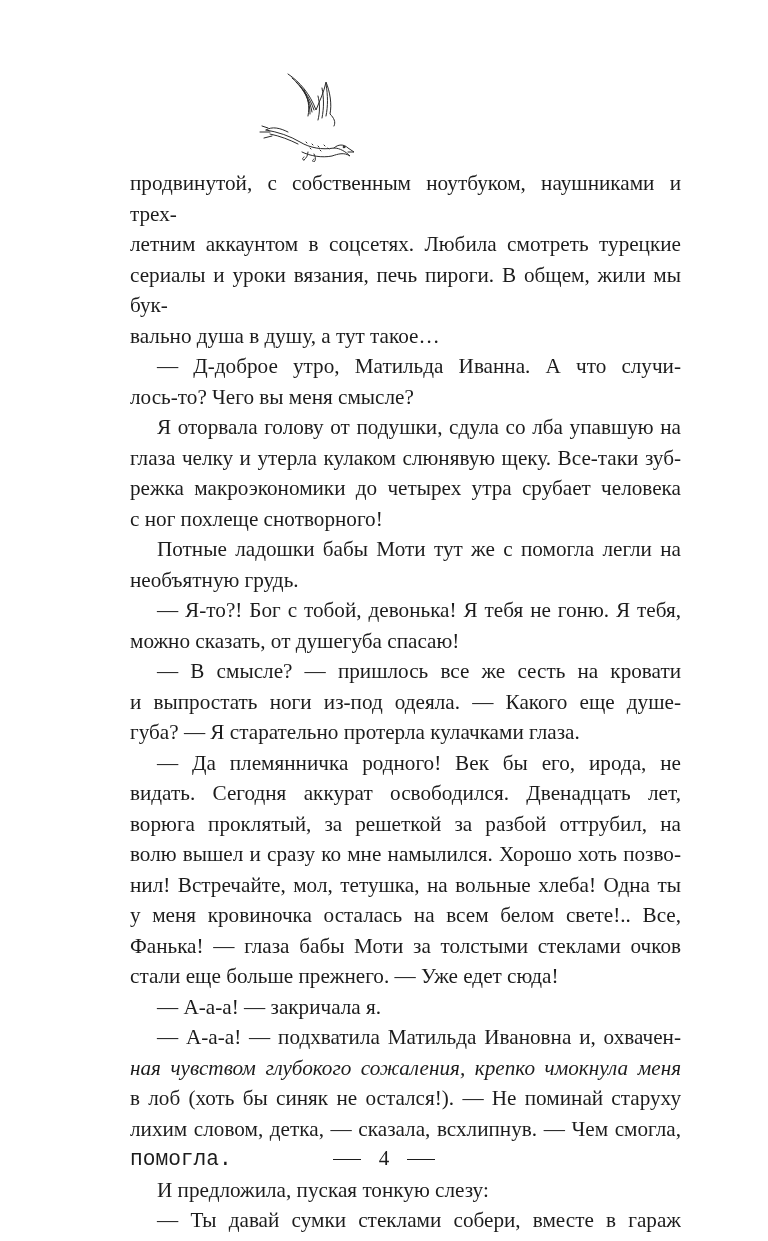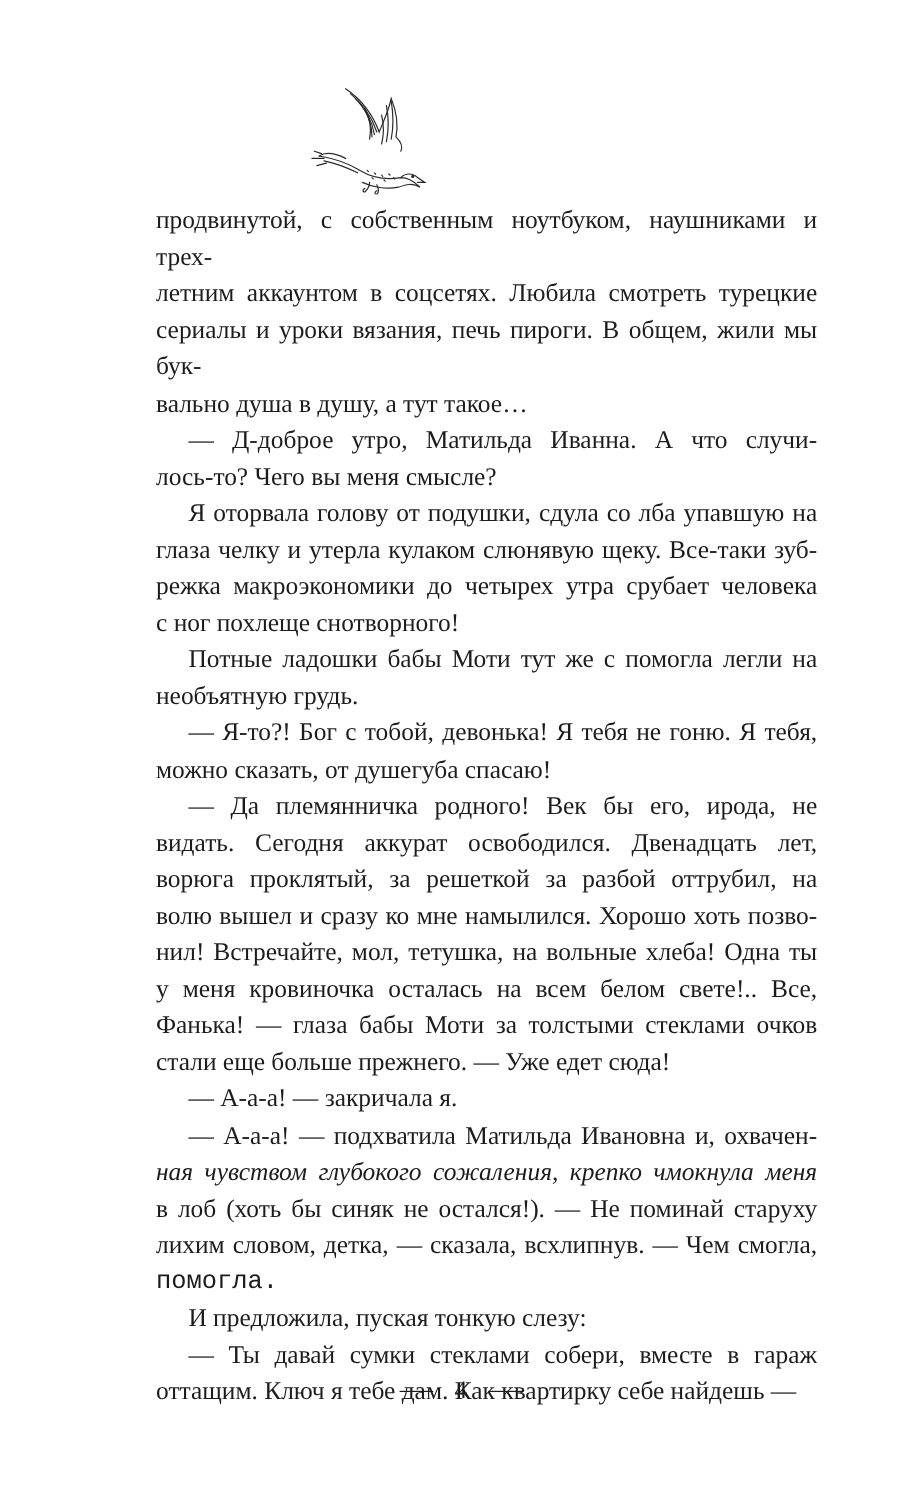--- a/index.html
+++ b/index.html
@@ -71,20 +71,25 @@
       </p>
       <p>
         <span class="line" style="text-indent: 27px; white-space: normal;">Потные ладошки бабы Моти тут же с помогла легли на</span>
         <span class="line last" style="white-space: normal;">необъятную грудь.</span>
       </p>
       <p>
         <span class="line" style="text-indent: 27px; white-space: normal;">— Я-то?! Бог с тобой, девонька! Я тебя не гоню. Я тебя,</span>
         <span class="line last" style="white-space: normal;">можно сказать, от душегуба спасаю!</span>
       </p>
       <p>
+        <span class="line" style="text-indent: 27px; white-space: normal;">— В смысле? — пришлось все же сесть на кровати</span>
+        <span class="line" style="white-space: normal;">и выпростать ноги из-под одеяла. — Какого еще душе-</span>
+        <span class="line last" style="white-space: normal;">губа? — Я старательно протерла кулачками глаза.</span>
+      </p>
+      <p>
         <span class="line" style="text-indent: 27px; white-space: normal;">— Да племянничка родного! Век бы его, ирода, не</span>
         <span class="line" style="white-space: normal;">видать. Сегодня аккурат освободился. Двенадцать лет,</span>
         <span class="line" style="white-space: normal;">ворюга проклятый, за решеткой за разбой оттрубил, на</span>
         <span class="line" style="white-space: normal;">волю вышел и сразу ко мне намылился. Хорошо хоть позво-</span>
         <span class="line" style="white-space: normal;">нил! Встречайте, мол, тетушка, на вольные хлеба! Одна ты</span>
         <span class="line" style="white-space: normal;">у меня кровиночка осталась на всем белом свете!.. Все,</span>
         <span class="line" style="white-space: normal;">Фанька! — глаза бабы Моти за толстыми стеклами очков</span>
         <span class="line last" style="white-space: normal;">стали еще больше прежнего. — Уже едет сюда!</span>
       </p>
       <p>

